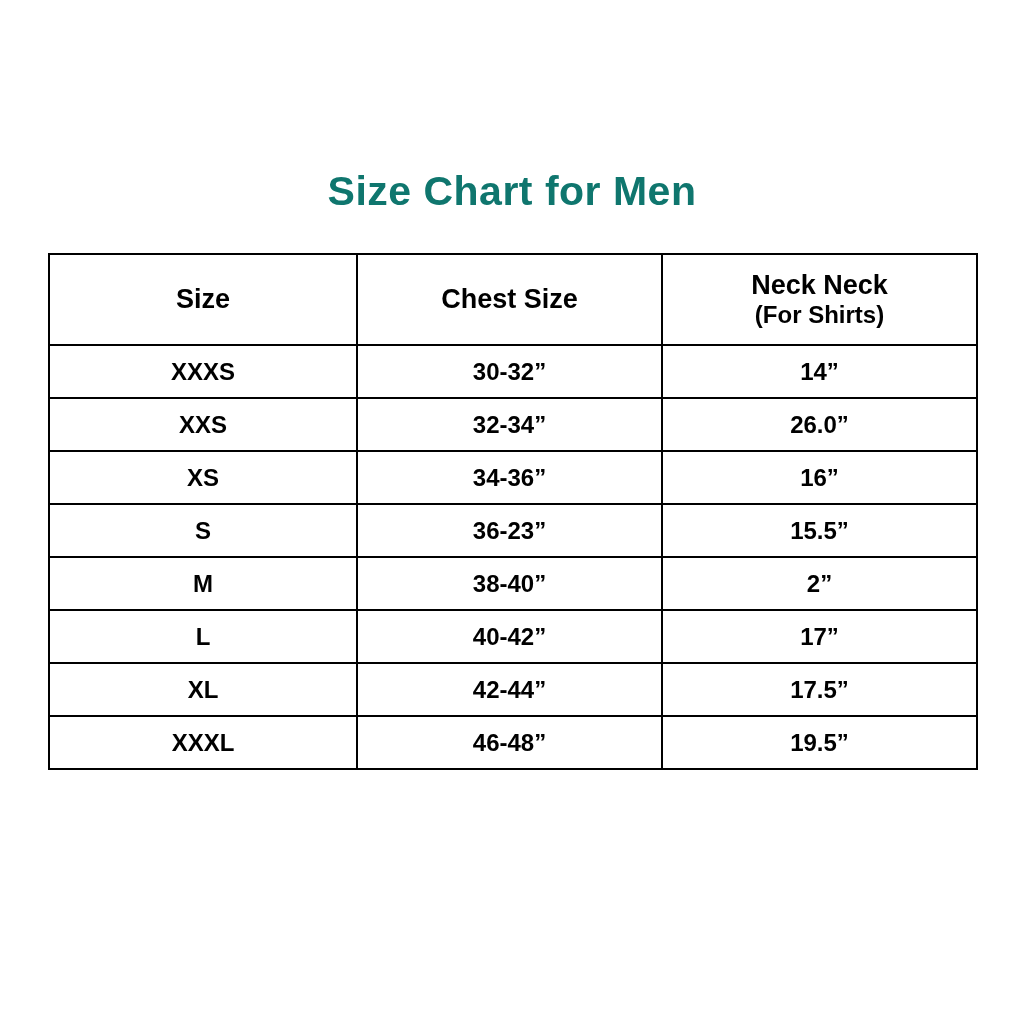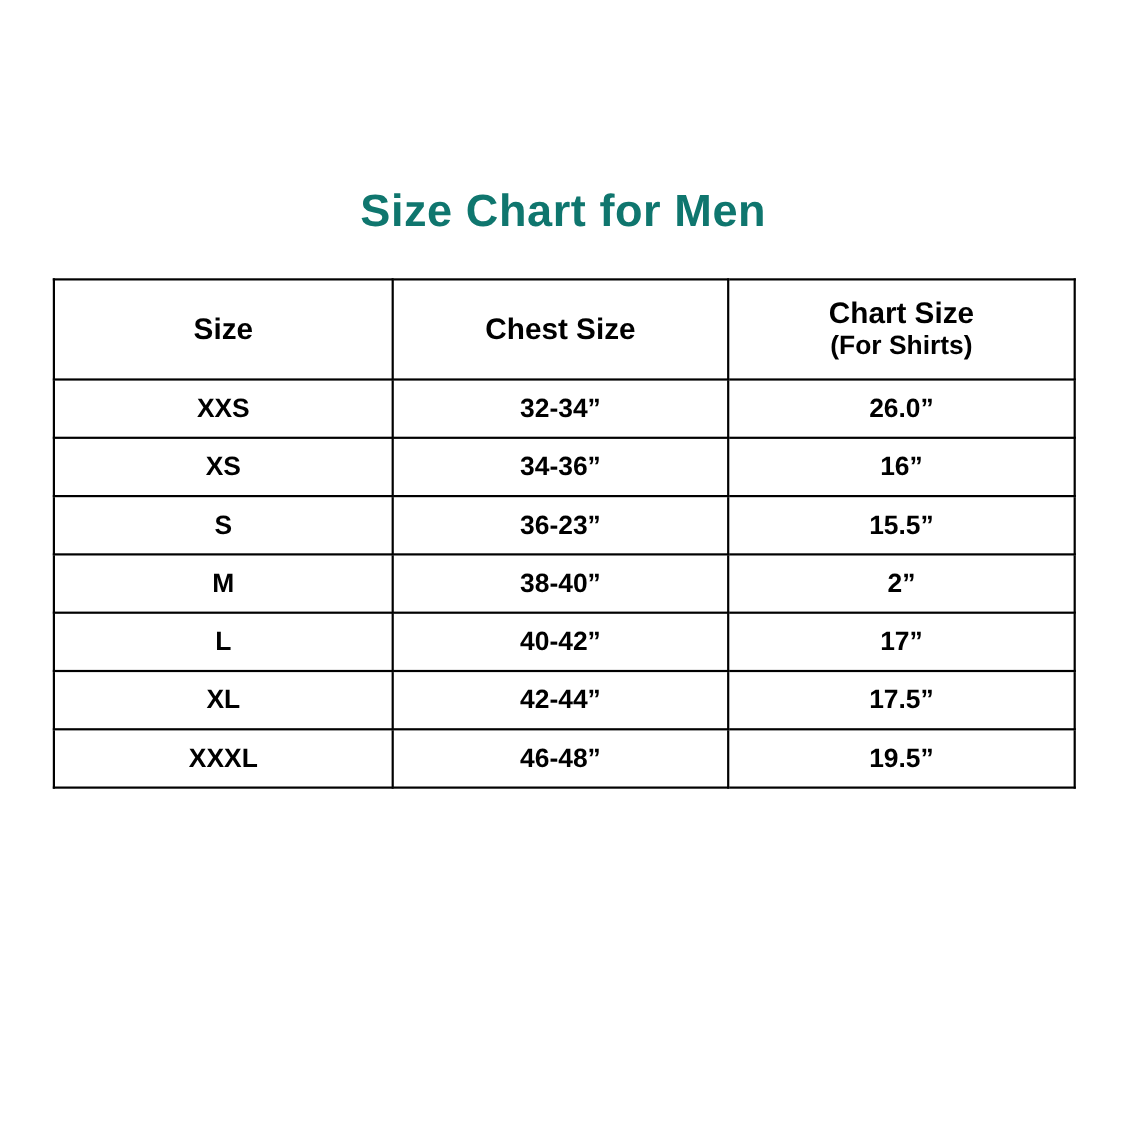--- a/index.html
+++ b/index.html
@@ -85,26 +85,31 @@
       <tr>
         <th>
           <span>Size</span>
           
         </th>
         <th>
           <span>Chest Size</span>
           
         </th>
         <th>
-          <span>Chart Size</span>
+          <span>Neck Neck</span>
           <span class="header-sub">(For Shirts)</span>
         </th>
       </tr>
     </thead>
     <tbody id="table-body">
+        <tr>
+          <td>XXXS</td>
+          <td>30-32”</td>
+          <td>14”</td>
+        </tr>
         <tr>
           <td>XXS</td>
           <td>32-34”</td>
           <td>26.0”</td>
         </tr>
         <tr>
           <td>XS</td>
           <td>34-36”</td>
           <td>16”</td>
         </tr>

